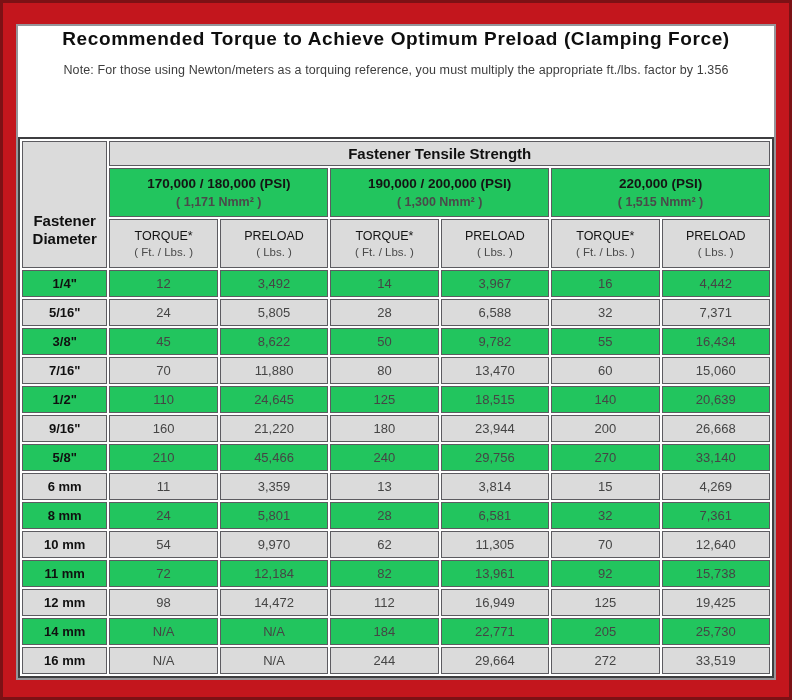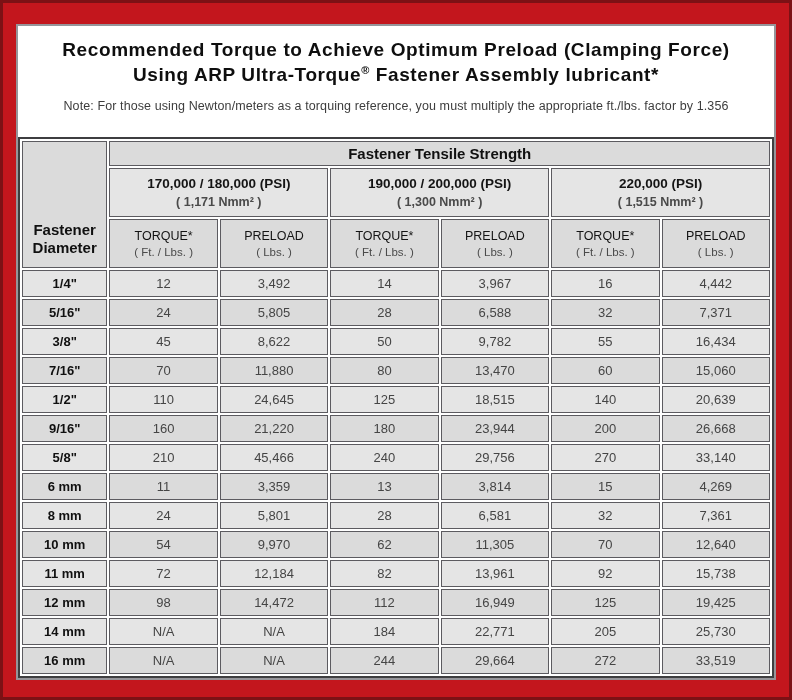--- a/index.html
+++ b/index.html
@@ -19,21 +19,20 @@
   .content{
     position:absolute;
     left:13px;right:13px;top:21px;bottom:17px;
     background:#ffffff;
     border:2px solid #96959a;      
     box-sizing:border-box;
     display:flex;flex-direction:column;
   }
   .title-block{
     text-align:center;
-    padding-top:11px;
   }
   .title{
     font-size:19px;font-weight:bold;color:#0e0e0e;
     letter-spacing:.6px;line-height:1.32;
     margin:0;
   }
   .title sup{font-size:11px;}
   .note{
     text-align:center;
     font-size:12.5px;color:#3d3d3d;
@@ -50,26 +49,26 @@
     table-layout:fixed;
   }
   th,td{
     border:1px solid #5c5b60;
     text-align:center;
     vertical-align:middle;
     padding:0 2px;
     overflow:hidden;
   }
   .gray{background:#dbdbdb;}
-  .white{background:#e5e5e5;}
+  .white{background:#22c55e;}
   .corner{
     vertical-align:bottom;
     font-size:15px;font-weight:bold;color:#101010;
     line-height:1.25;
-    padding-bottom:9px;
+    padding-bottom:18px;
   }
   .tensile{
     font-size:15px;font-weight:bold;color:#101010;
     height:23px;
   }
   .psi-cell{height:47px;}
   .psi-line{font-size:13.5px;font-weight:bold;color:#141414;}
   .nmm-line{font-size:12.5px;font-weight:bold;color:#4a4a4a;margin-top:4px;}
   .sub-cell{height:47px;}
   .sub-label{font-size:12.5px;font-weight:normal;color:#141414;}
@@ -85,21 +84,20 @@
 </style>
 </head>
 <body>
 
 <div class="frame">
   <div class="content">
 
     <div class="title-block">
       <div class="title">
         <div>Recommended Torque to Achieve Optimum Preload (Clamping Force)</div>
-        <div><span>Using ARP Ultra-Torque</span><sup>®</sup><span> Fastener Assembly lubricant*</span></div>
       </div>
       <div class="note">Note: For those using Newton/meters as a torquing reference, you must multiply the appropriate ft./lbs. factor by 1.356</div>
     </div>
 
     <table>
       <colgroup>
         <col style="width:11.6%">
         <col style="width:14.73%">
           <col style="width:14.73%">
         <col style="width:14.73%">

